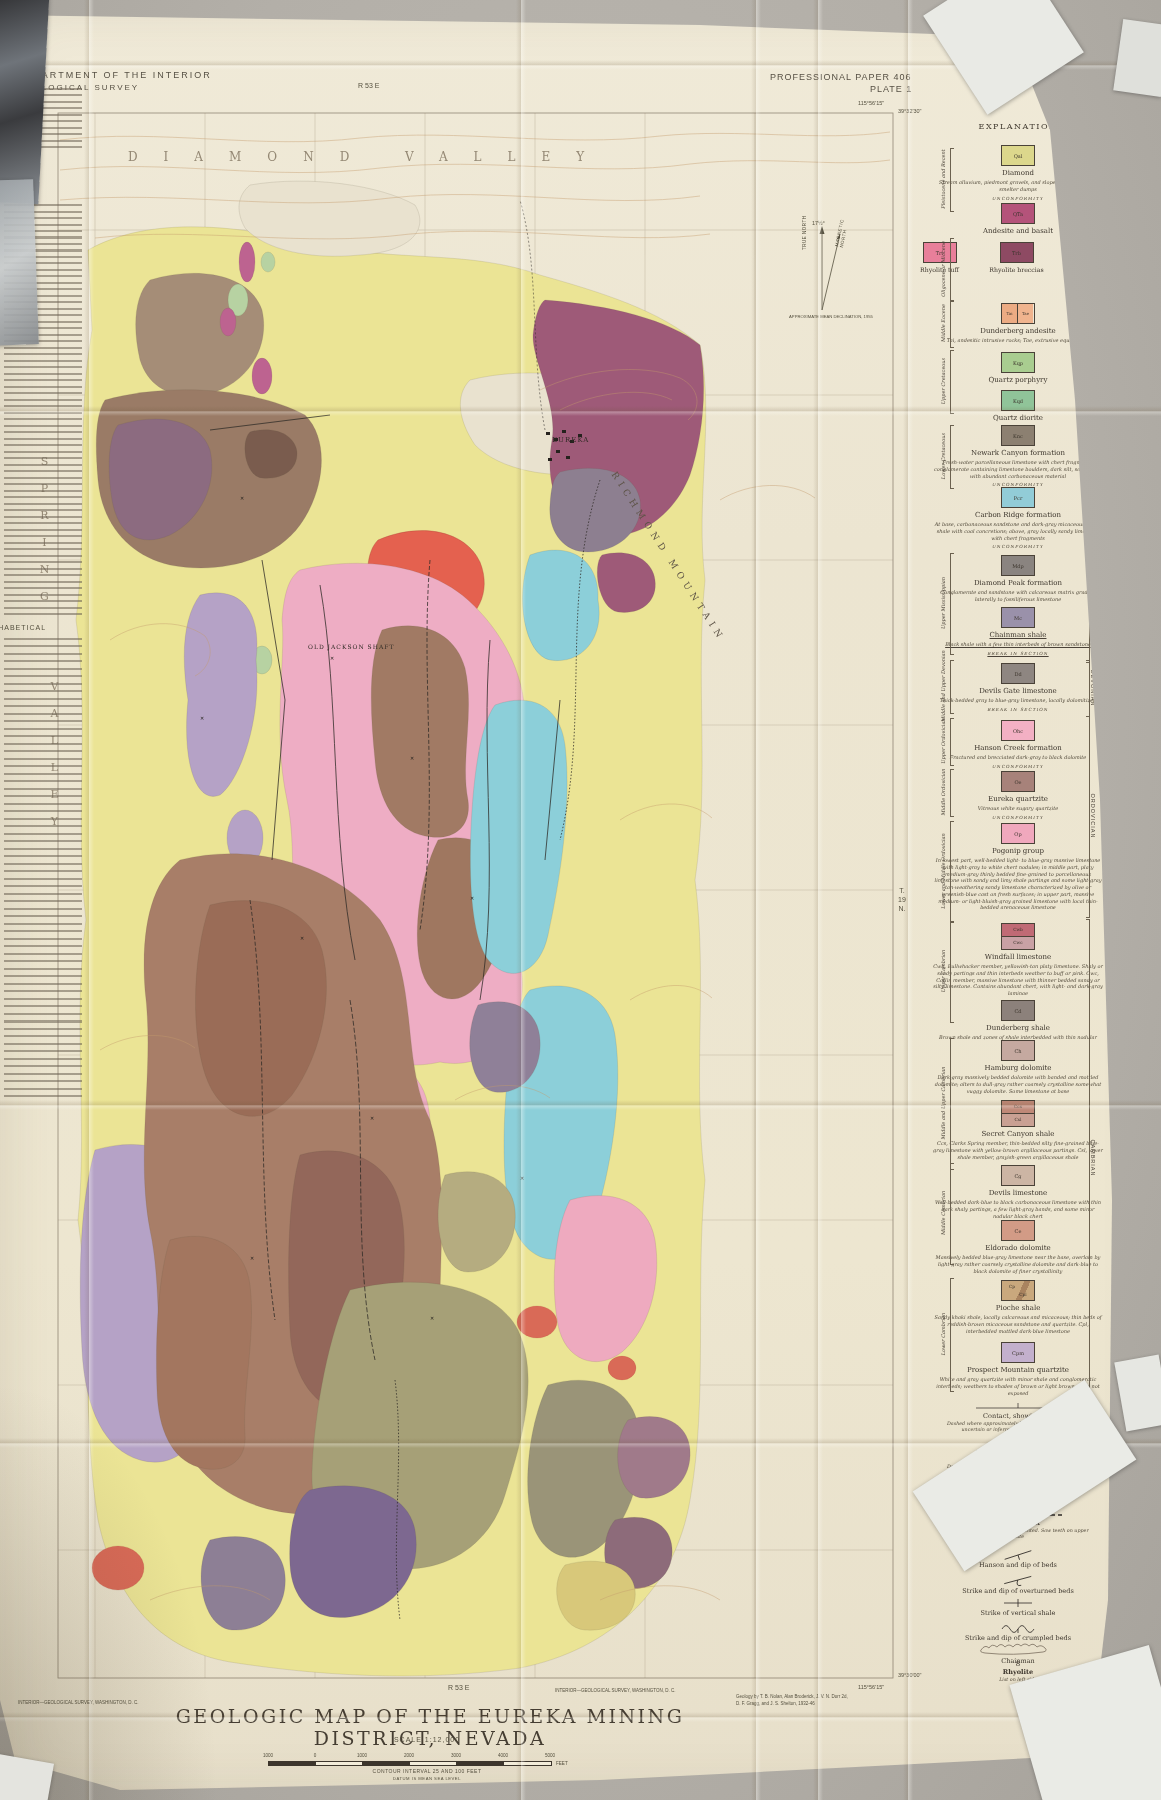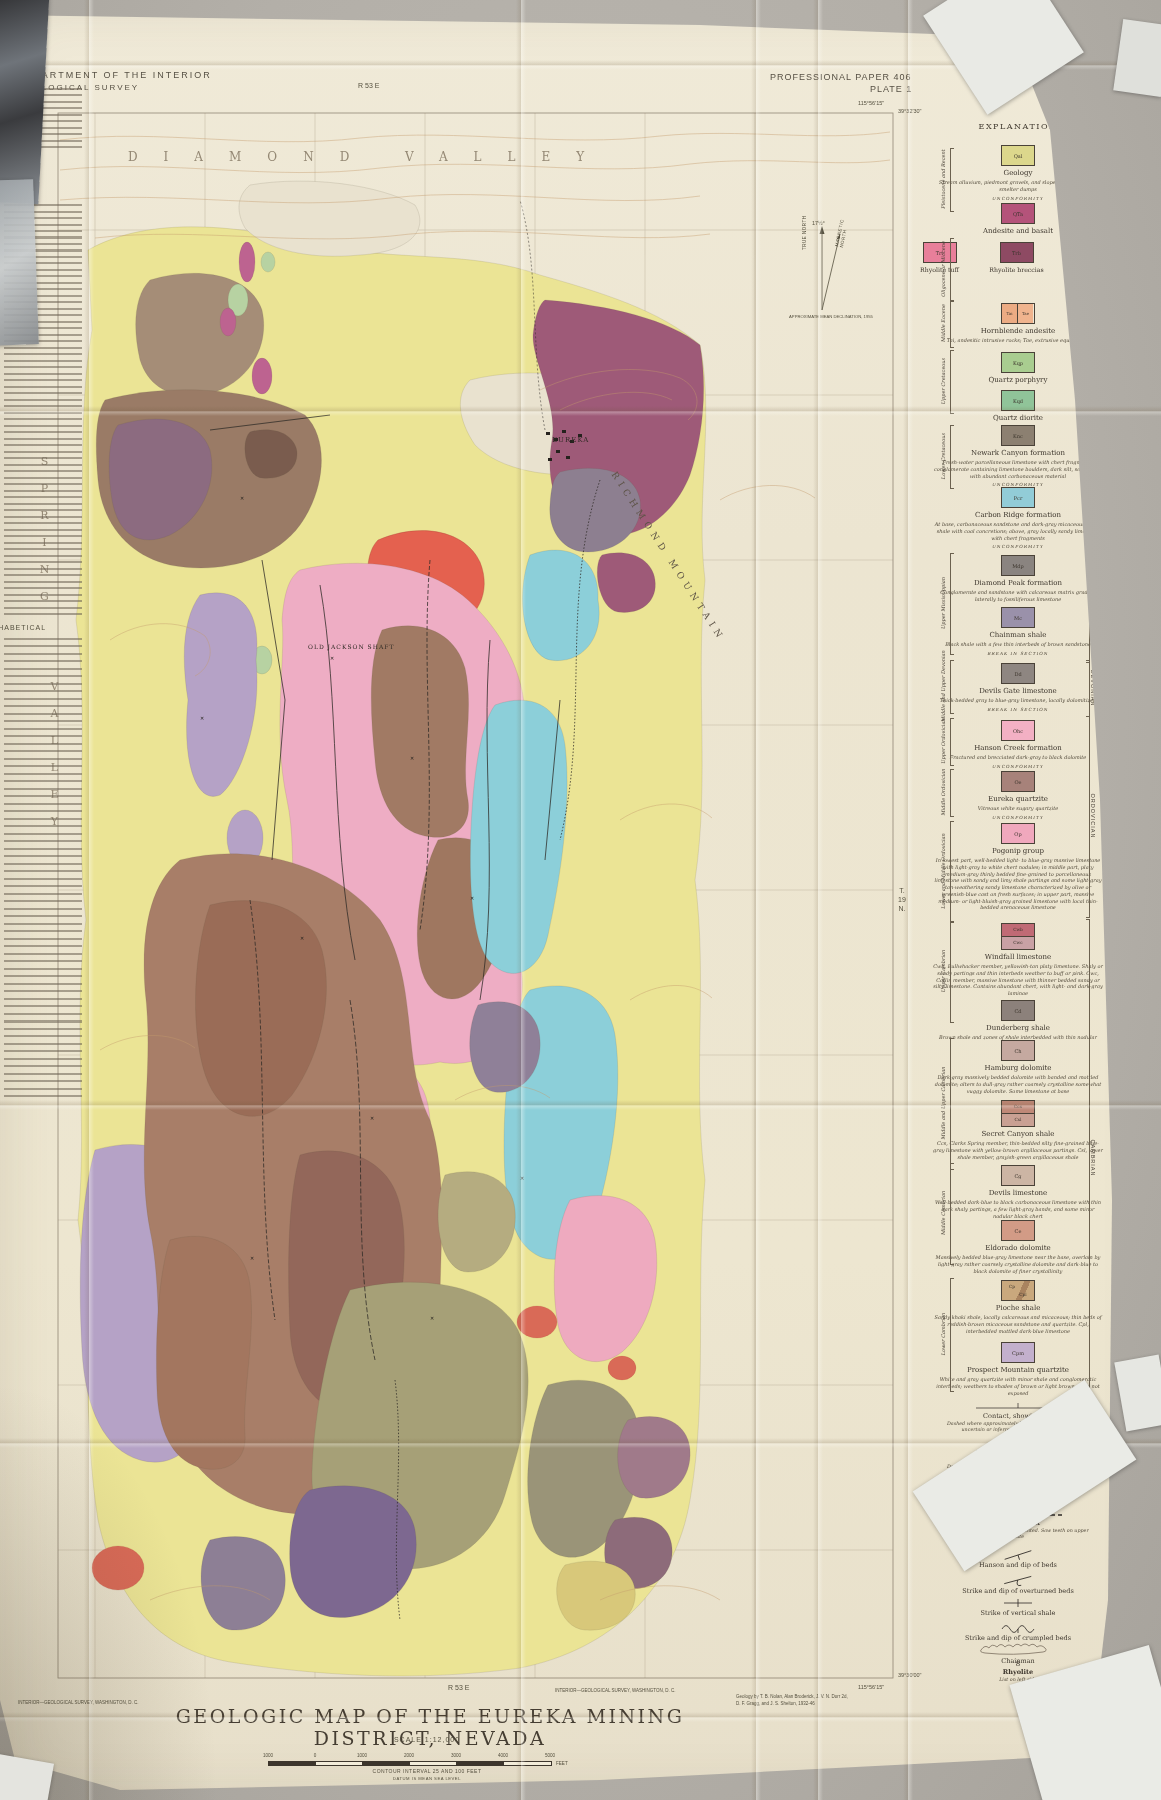--- a/index.html
+++ b/index.html
@@ -256,40 +256,40 @@
     <div class="list-fill" style="top:0;height:60px;"></div>
     <div class="list-head" style="left:-62px;top:88px;">MINES AND NUMBERED</div>
     <div class="list-head" style="left:-22px;top:98px;">LOCALITIES</div>
     <div class="list-fill" style="top:116px;height:412px;"></div>
     <div class="list-head" style="left:-18px;top:536px;">ALPHABETICAL</div>
     <div class="list-fill n2" style="top:550px;height:460px;"></div>
   </div>
 
   <div class="lg-title">EXPLANATION</div>
   <div>
-      <div class="unit" style="top: 145px;"><div class="swatch" style="background: rgb(220, 215, 140);"><span class="code">Qal</span></div><div class="u-name">Geology</div><div class="u-desc">Stream alluvium, piedmont gravels, and slope wash; mine and smelter dumps</div><div class="u-sep">UNCONFORMITY</div></div>
+      <div class="unit" style="top: 145px;"><div class="swatch" style="background: rgb(220, 215, 140);"><span class="code">Qal</span></div><div class="u-name">Diamond</div><div class="u-desc">Stream alluvium, piedmont gravels, and slope wash; mine and smelter dumps</div><div class="u-sep">UNCONFORMITY</div></div>
       <div class="unit" style="top: 203px;"><div class="swatch" style="background: rgb(180, 83, 122);"><span class="code">QTa</span></div><div class="u-name">Andesite and basalt</div></div>
       <div class="unit" style="top: 242px;">
         <div class="row3">
           <div class="col"><div class="swatch" style="background: rgb(232, 127, 154);"><span class="code">Trt</span></div><div class="u-name" style="font-size: 6.2px;">Rhyolite tuff</div></div>
           <div class="col"><div class="swatch" style="background: rgb(142, 74, 99);"><span class="code">Trb</span></div><div class="u-name" style="font-size: 6.2px;">Rhyolite breccias</div></div>
           <div class="col"><div class="swatch" style="background: rgb(192, 121, 79);"><span class="code">Trp</span></div><div class="u-name" style="font-size: 6.2px;">Rhyolite plugs, dikes, and flows</div><div class="u-desc" style="width: 66px;">Trr, rhyolite vitrophyre</div></div>
         </div>
       </div>
       <div class="unit" style="top: 303px;"><div class="swatch"><span class="sw-half" style="background: rgb(236, 171, 131);">
             <span class="code" style="font-size: 4px;">Tai</span>
           </span><span class="sw-half" style="background: rgb(240, 180, 142);">
             <span class="code" style="font-size: 4px;">Tae</span>
-          </span></div><div class="u-name">Hornblende andesite</div><div class="u-desc">Tai, andesitic intrusive rocks; Tae, extrusive equivalents</div></div>
+          </span></div><div class="u-name">Dunderberg andesite</div><div class="u-desc">Tai, andesitic intrusive rocks; Tae, extrusive equivalents</div></div>
       <div class="unit" style="top: 352px;"><div class="swatch" style="background: rgb(169, 205, 144);"><span class="code">Kqp</span></div><div class="u-name">Quartz porphyry</div></div>
       <div class="unit" style="top: 390px;"><div class="swatch" style="background: rgb(144, 196, 153);"><span class="code">Kqd</span></div><div class="u-name">Quartz diorite</div></div>
       <div class="unit" style="top: 425px;"><div class="swatch" style="background: rgb(140, 128, 113);"><span class="code">Knc</span></div><div class="u-name">Newark Canyon formation</div><div class="u-desc">Fresh-water porcellaneous limestone with chert fragments, conglomerate containing limestone boulders, dark silt, sandstone, with abundant carbonaceous material</div><div class="u-sep">UNCONFORMITY</div></div>
       <div class="unit" style="top: 487px;"><div class="swatch" style="background: rgb(146, 204, 215);"><span class="code">Pcr</span></div><div class="u-name">Carbon Ridge formation</div><div class="u-desc">At base, carbonaceous sandstone and dark-gray micaceous sandy shale with coal concretions; above, gray locally sandy limestone with chert fragments</div><div class="u-sep">UNCONFORMITY</div></div>
       <div class="unit" style="top: 555px;"><div class="swatch" style="background: rgb(138, 132, 128);"><span class="code">Mdp</span></div><div class="u-name">Diamond Peak formation</div><div class="u-desc">Conglomerate and sandstone with calcareous matrix grading laterally to fossiliferous limestone</div></div>
-      <div class="unit" style="top: 607px;"><div class="swatch" style="background: rgb(154, 145, 170);"><span class="code">Mc</span></div><div class="u-name">Chainman shale</div><div class="u-desc">Black shale with a few thin interbeds of brown sandstone</div><div class="u-sep">BREAK IN SECTION</div></div>
+      <div class="unit" style="top: 607px; text-decoration: underline;"><div class="swatch" style="background: rgb(154, 145, 170);"><span class="code">Mc</span></div><div class="u-name">Chainman shale</div><div class="u-desc">Black shale with a few thin interbeds of brown sandstone</div><div class="u-sep">BREAK IN SECTION</div></div>
       <div class="unit" style="top: 663px;"><div class="swatch" style="background: rgb(142, 134, 129);"><span class="code">Dd</span></div><div class="u-name">Devils Gate limestone</div><div class="u-desc">Thick-bedded gray to blue-gray limestone, locally dolomitized</div><div class="u-sep">BREAK IN SECTION</div></div>
       <div class="unit" style="top: 720px;"><div class="swatch" style="background: rgb(243, 176, 196);"><span class="code">Ohc</span></div><div class="u-name">Hanson Creek formation</div><div class="u-desc">Fractured and brecciated dark-gray to black dolomite</div><div class="u-sep">UNCONFORMITY</div></div>
       <div class="unit" style="top: 771px;"><div class="swatch" style="background: rgb(167, 130, 122);"><span class="code">Oe</span></div><div class="u-name">Eureka quartzite</div><div class="u-desc">Vitreous white sugary quartzite</div><div class="u-sep">UNCONFORMITY</div></div>
       <div class="unit" style="top: 823px;"><div class="swatch" style="background: rgb(240, 168, 189);"><span class="code">Op</span></div><div class="u-name">Pogonip group</div><div class="u-desc">In lowest part, well-bedded light- to blue-gray massive limestone with light-gray to white chert nodules; in middle part, platy medium-gray thinly bedded fine-grained to porcellaneous limestone with sandy and limy shale partings and some light-gray tan-weathering sandy limestone characterized by olive or greenish-blue cast on fresh surfaces; in upper part, massive medium- or light-bluish-gray grained limestone with local thin-bedded arenaceous limestone</div></div>
       <div class="unit" style="top: 923px;">
         <div class="stackbox">
           <div class="swatch" style="background: rgb(192, 106, 117);">
             <span class="code" style="font-size: 4.3px;">Cwb</span>
           </div>
           <div class="swatch" style="background: rgb(201, 161, 165);">

